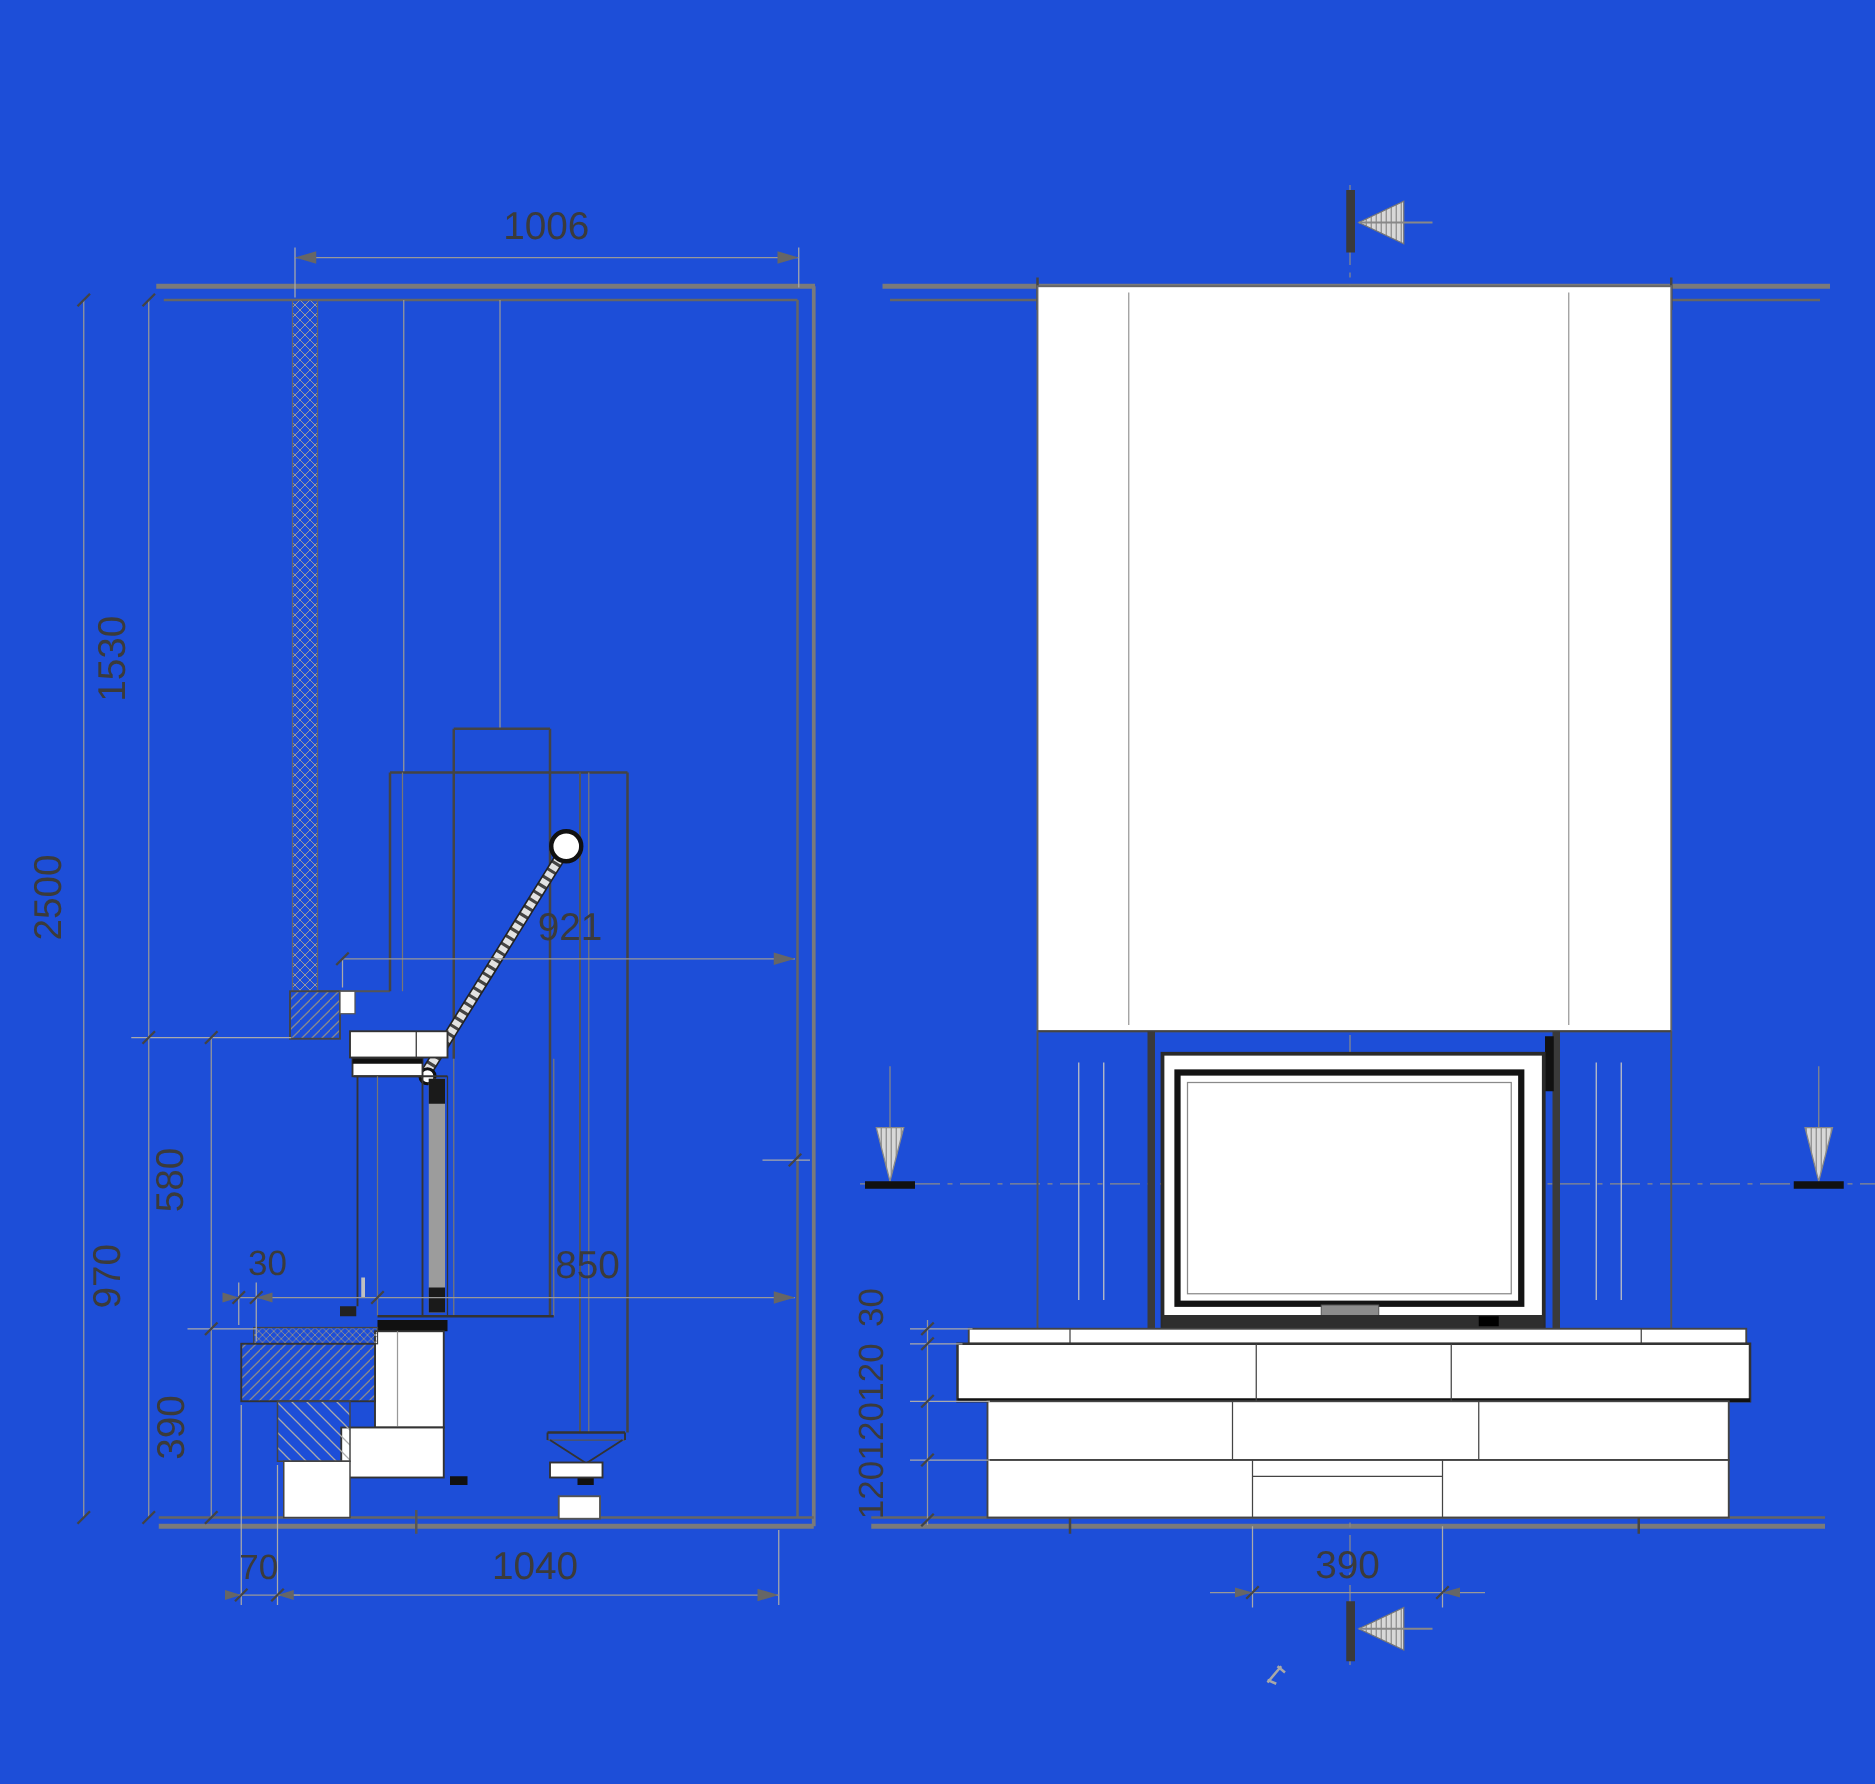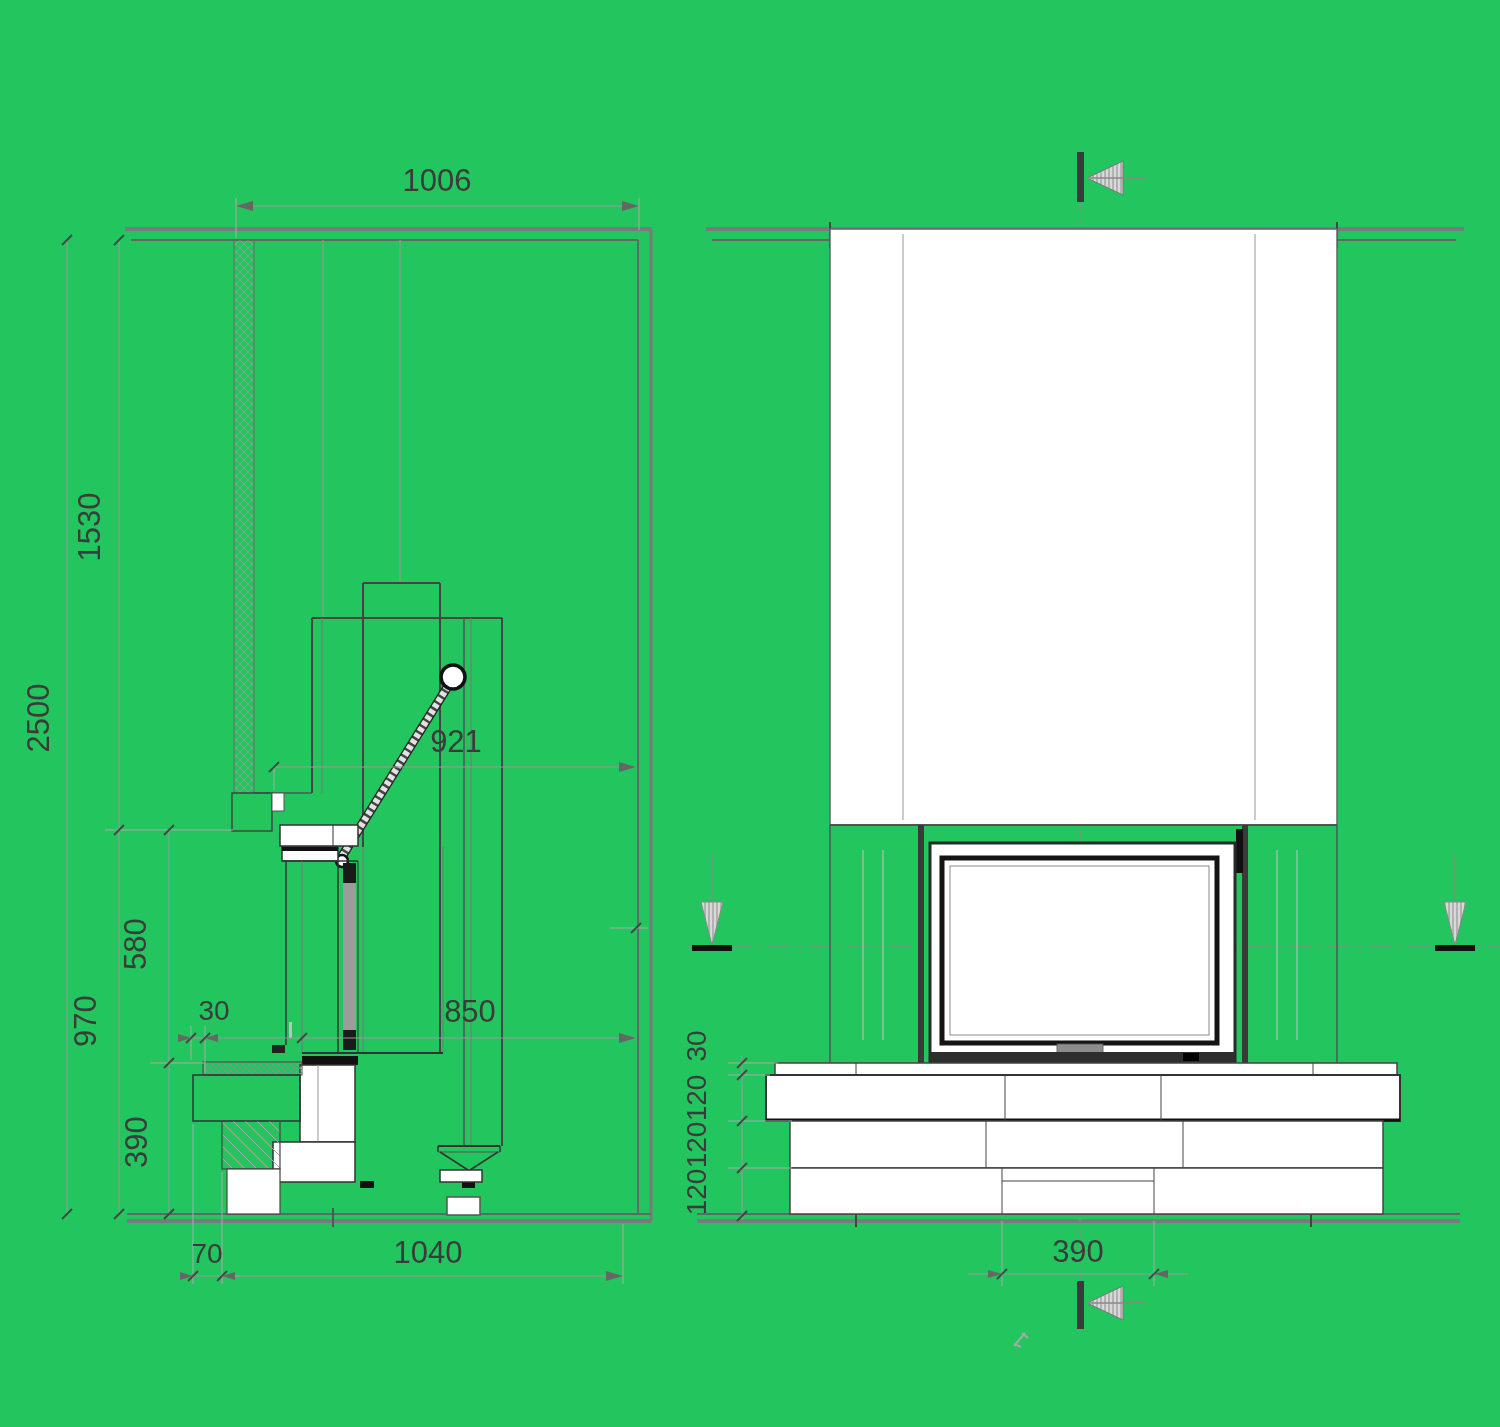--- a/index.html
+++ b/index.html
@@ -1,16 +1,16 @@
 <!DOCTYPE html>
 <html><head>
 <meta charset="utf-8">
 <style>
   html,body{margin:0;padding:0;background:#fff;}
-  #stage{position:relative;width:1500px;height:1427px;background:#22c55e;overflow:hidden;}
+  #stage{position:relative;width:1500px;height:1427px;background:#1d4ed8;overflow:hidden;}
   svg{position:absolute;left:0;top:0;}
   text{font-family:"Liberation Sans","DejaVu Sans",sans-serif;fill:#3b3b3b;}
   .dim{font-size:31px;}
   .dimS{font-size:28px;}
 </style>
 </head>
 <body>
 
 <div id="stage">
 <svg width="1500" height="1427" viewBox="0 0 1500 1427">

